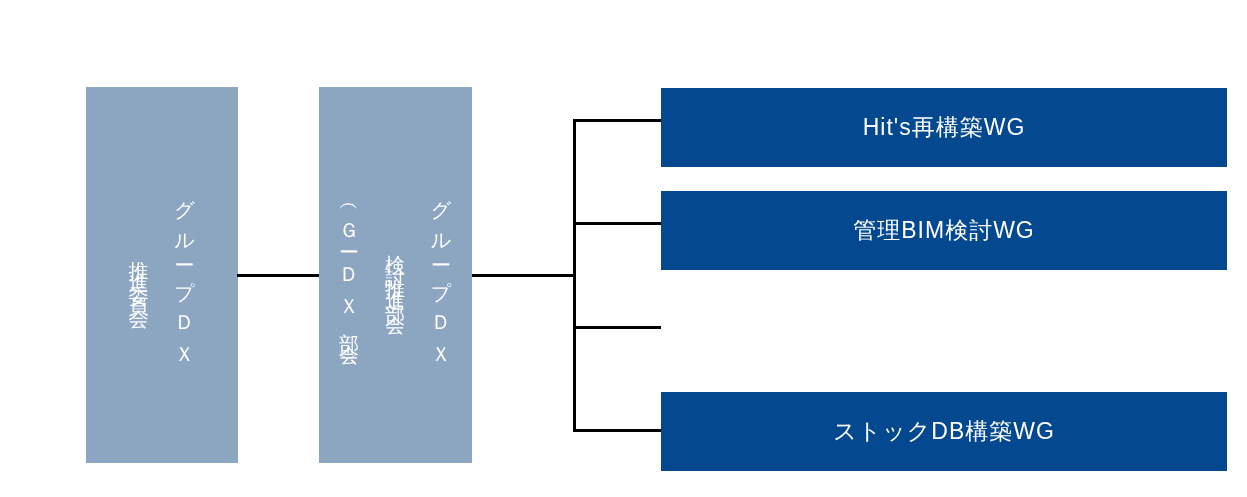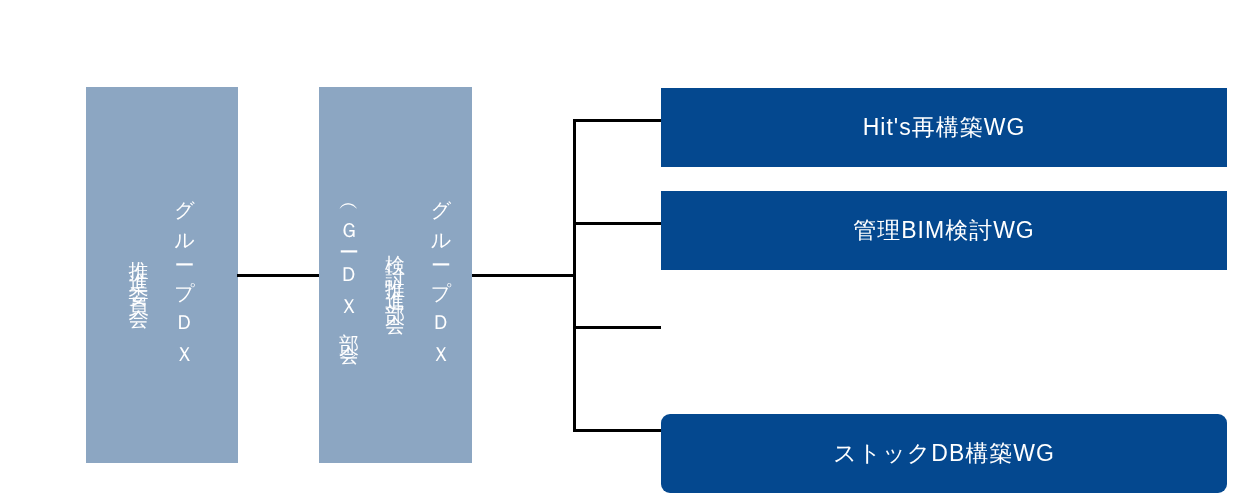--- a/index.html
+++ b/index.html
@@ -60,21 +60,21 @@
     display: flex;
     align-items: center;
     justify-content: center;
     font-size: 23px;
     letter-spacing: 1px;
     white-space: nowrap;
   }
   #wg-box-1 { top: 88px; }
   #wg-box-2 { top: 191px; }
   #wg-box-3 { top: 295px; }
-  #wg-box-4 { top: 414px; border-radius: 9px; }
+  #wg-box-4 { top: 392px; }
   
   .line {
     position: absolute;
     background: var(--line-color, #000000);
   }
   #conn-committee { left: 237px; top: 274px; width: 82px;  height: 2.5px; }
   #conn-trunk     { left: 472px; top: 274px; width: 101px; height: 2.5px; }
   #trunk-line     { left: 573px; top: 119px; width: 3px;   height: 313px; }
   .branch         { left: 573px; width: 88px; height: 2.5px; }
   #branch-1 { top: 119px; }

